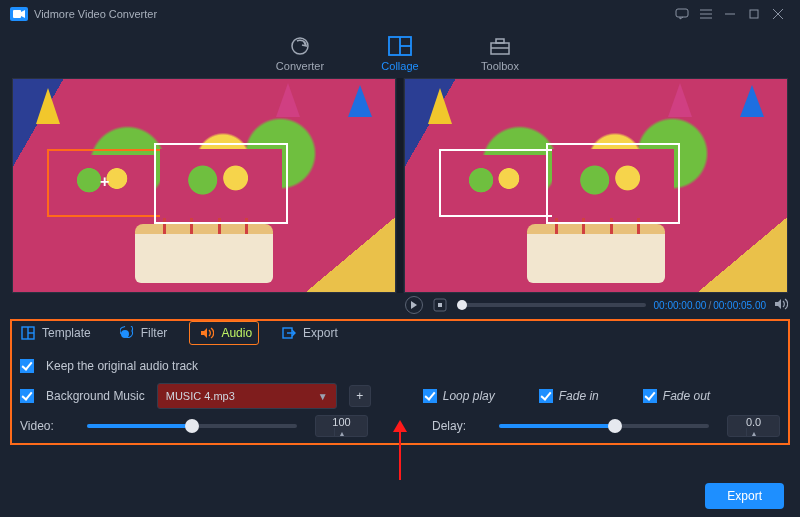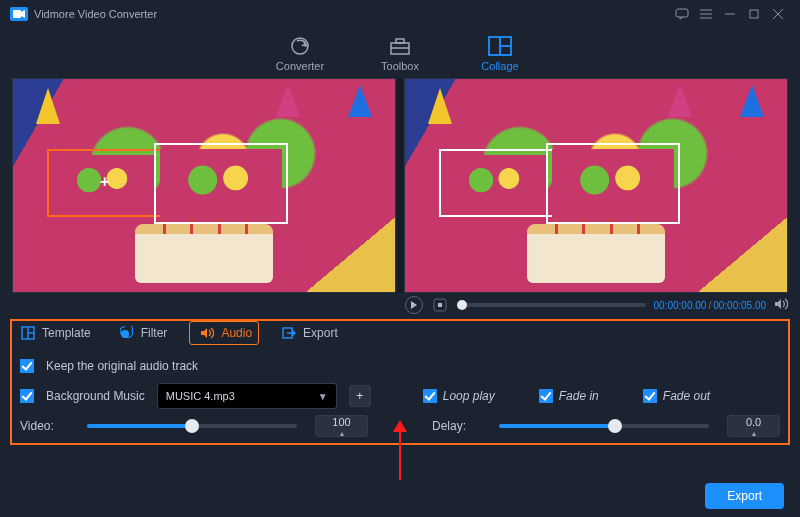--- a/index.html
+++ b/index.html
@@ -60,33 +60,33 @@
   .pc-btn.stop{border-radius:3px; border:none;}
   .scrub { flex:1; height:4px; background:#3a4252; border-radius:2px; position:relative; }
   .scrub::before{content:""; position:absolute; left:0; top:-3px; width:10px; height:10px; background:#e6e9ef; border-radius:50%; }
   .timecode { color:#1e8fff; font-size:10px; display:flex; gap:2px;}
   .timecode .sep{color:#6b7588;}
   .snd { color:#9aa3b3; }
 
   
   .subtabs { height:32px; display:flex; align-items:center; gap:16px; padding:0 14px; font-size:12px; }
   .subtab { display:flex; align-items:center; gap:6px; color:#b6bfcd; cursor:pointer; padding:3px 6px;}
-  .subtab.active { color:#f97316; border:1px solid #ff7a1f; border-radius:3px;padding-left:9px; }
+  .subtab.active { color:#bef264; border:1px solid #ff7a1f; border-radius:3px;padding-left:9px; }
   .sub-ico { width:16px; height:16px; display:flex; align-items:center; justify-content:center; }
   .sub-blue{ color:#1e8fff; }
 
   
   .audio-panel { margin: 4px 10px 0 10px; padding: 0px 10px 0px 10px;  position:relative; }
   .audio-highlight{ position:absolute; left:0; right:0; top:-34px; bottom:-6px; border:2px solid #ff6b1a; pointer-events:none;}
   .panel-title { font-size:12px; color:#9aa3b3; margin-bottom:6px; }
   .row { display:flex; align-items:center; gap:12px; font-size:12px; min-height:26px; }
   .row + .row { margin-top:4px; }
   .chk { width:14px; height:14px; border:1px solid #1e8fff; background:#1e8fff; position:relative; display:inline-block; cursor:pointer; flex:0 0 auto;}
   .chk::after{content:""; position:absolute; left:3px; top:0px; width:4px; height:8px; border:solid #fff; border-width:0 2px 2px 0; transform:rotate(40deg);}
-  .select { background:#000000; border:1px solid #333b4c; color:#cfd5de; font-size:11px; height:22px; width:180px; display:flex; align-items:center; justify-content:space-between; padding:12px 8px; border-radius:3px; cursor:pointer;}
+  .select { background:#7f1d1d; border:1px solid #333b4c; color:#cfd5de; font-size:11px; height:22px; width:180px; display:flex; align-items:center; justify-content:space-between; padding:12px 8px; border-radius:3px; cursor:pointer;}
   .sel-caret{ color:#9aa3b3; font-size:10px;}
   .plus-btn { width:22px; height:22px; background:#2a3140; border:1px solid #333b4c; color:#cfd5de; display:flex; align-items:center; justify-content:center; border-radius:3px; cursor:pointer;}
   .right-opts { display:flex; align-items:center; gap:44px; margin-left:40px;font-style:italic;}
   .opt { display:flex; align-items:center; gap:6px; cursor:pointer;}
   .val-lbl { width:56px; }
   .hslider { flex:0 0 210px; height:4px; background:#3a4252; border-radius:2px; position:relative; }
   .hslider .thumb{ position:absolute; top:-5px; width:14px; height:14px; background:#e6e9ef; border-radius:50%; }
   .hslider .fill{ position:absolute; left:0; top:0; height:100%; background:#1e8fff; border-radius:2px;}
   .num-box { width:60px; height:22px; background:#2a3140; border:1px solid #333b4c; display:flex; align-items:center; border-radius:3px; overflow:hidden;flex-direction:column;}
   .num-box .num{ flex:1; text-align:center; font-size:11px; color:#cfd5de;}
@@ -151,39 +151,39 @@
   <div class="nav-item">
     <span class="nav-ico">
         <svg width="22" height="22" viewBox="0 0 22 22" fill="none" stroke="#a0a8b5" stroke-width="1.5">
           <circle cx="11" cy="11" r="8"></circle>
           <path d="M8 6 A6 6 0 0 1 17 11"></path>
           <polyline points="15,7 17,11 13,10"></polyline>
         </svg>
       </span>
     <span>Converter</span>
   </div>
+  <div class="nav-item active">
+    <span class="nav-ico">
+        <svg width="24" height="20" viewBox="0 0 24 20" fill="none" stroke="#1e8fff" stroke-width="1.8">
+          <rect x="1" y="1" width="22" height="18"></rect>
+          <line x1="12" y1="1" x2="12" y2="19"></line>
+          <line x1="12" y1="10" x2="23" y2="10"></line>
+        </svg>
+      </span>
+    <span>Collage</span>
+  </div>
   <div class="nav-item">
     <span class="nav-ico">
         <svg width="22" height="20" viewBox="0 0 22 20" fill="none" stroke="#a0a8b5" stroke-width="1.5">
           <rect x="2" y="7" width="18" height="11"></rect>
           <rect x="7" y="3" width="8" height="4"></rect>
           <line x1="2" y1="12" x2="20" y2="12"></line>
         </svg>
       </span>
     <span>Toolbox</span>
-  </div>
-  <div class="nav-item active">
-    <span class="nav-ico">
-        <svg width="24" height="20" viewBox="0 0 24 20" fill="none" stroke="#1e8fff" stroke-width="1.8">
-          <rect x="1" y="1" width="22" height="18"></rect>
-          <line x1="12" y1="1" x2="12" y2="19"></line>
-          <line x1="12" y1="10" x2="23" y2="10"></line>
-        </svg>
-      </span>
-    <span>Collage</span>
   </div>
 </div>
 
 <div class="workspace">
   <div class="pane left">
     <div class="scene">
       <div class="cone coneY"></div>
         <div class="cone coneP"></div>
         <div class="cone coneB"></div>
       <div class="cake">

